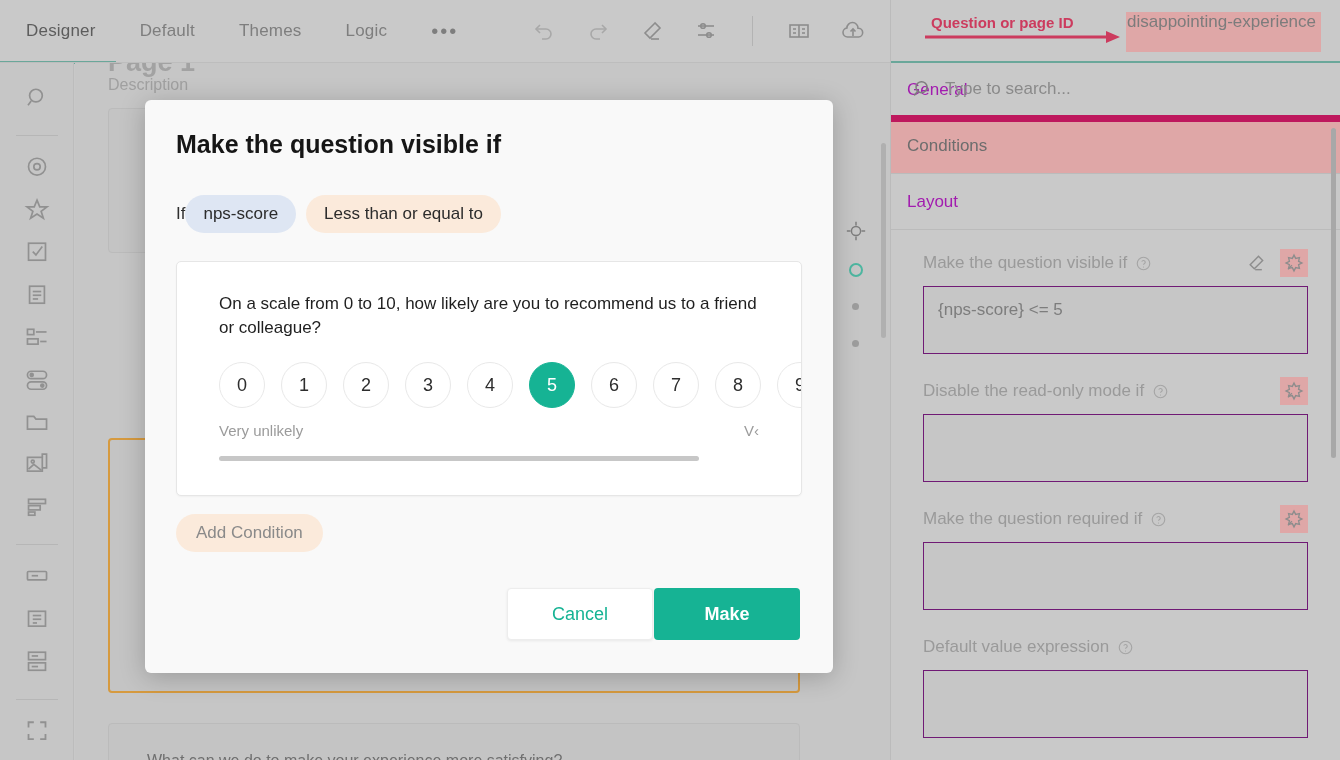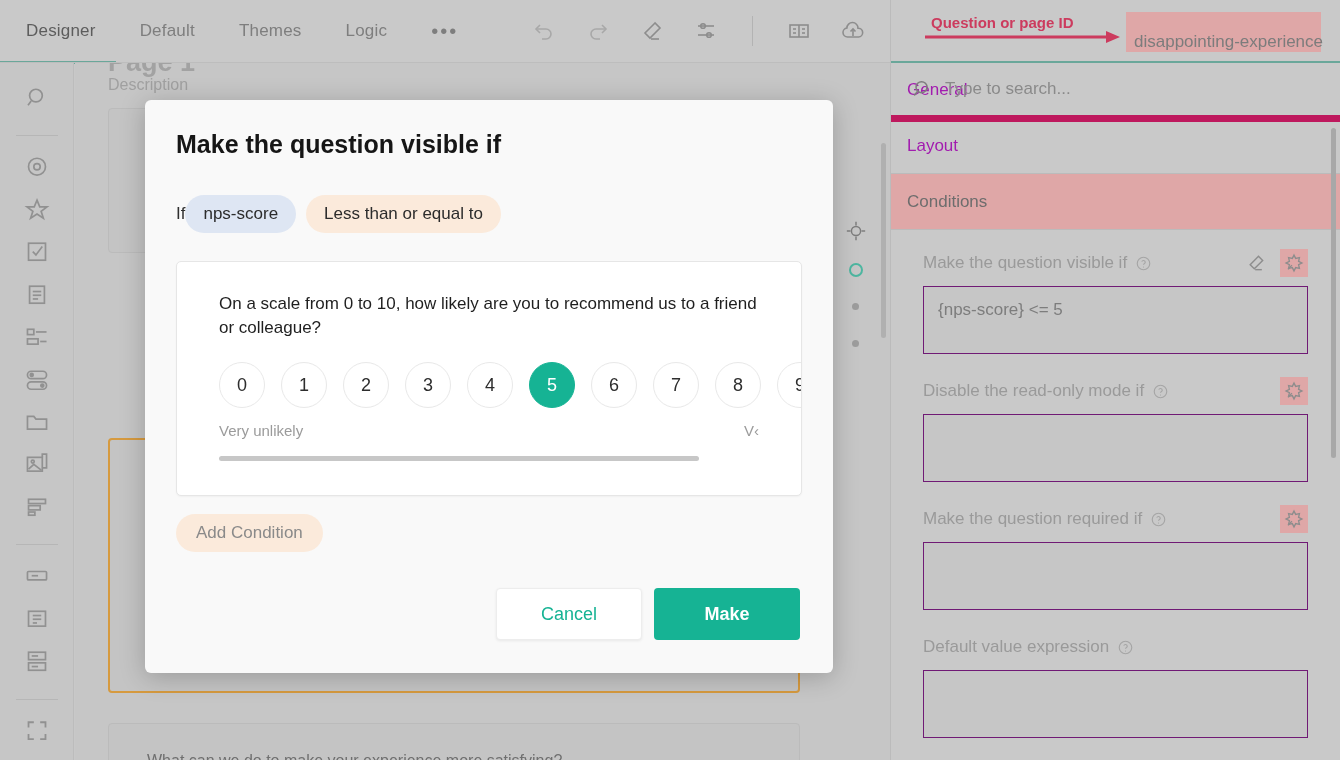--- a/index.html
+++ b/index.html
@@ -91,21 +91,21 @@
 
   
   .rpanel {
     position: absolute; right: 0; top: 0; width: 450px; height: 760px;
     background: #c9c9c9; border-left: 1px solid #bbb;
   }
   .rp-head { position: relative; height: 62px; }
   .rp-teal { position: absolute; left: 0; top: 61px; width: 450px; height: 2px; background: #6aa79a; }
   .id-chip {
     position: absolute; left: 235px; top: 12px; width: 195px; height: 40px;
-    background: #dfa7a7; display: flex; align-items: flex-end; padding-left: 8px;
+    background: #dfa7a7; display: flex; align-items: flex-start; padding-left: 1px;
   }
   .id-chip span { font-size: 17px; color: #7c7c7c; white-space: nowrap; }
   .anno-label {
     position: absolute; left: 40px; top: 14px; font-size: 15px;
     color: #cc3b5e; font-weight: 700; white-space: nowrap;
   }
   .anno-arrow { position: absolute; left: 32px; top: 30px; width: 200px; height: 14px; }
 
   .rp-search {
     position: absolute; left: 0; top: 63px; width: 450px; height: 59px;
@@ -188,21 +188,21 @@
     background: #c7c7c7; border-radius: 3px;
   }
 
   .add-cond {
     margin: 18px 0 0 31px; align-self: flex-start; background: #fbeadb;
     border-radius: 20px; height: 38px; display: flex; align-items: center;
     padding: 0 20px; font-size: 17px; color: #8a8a8a;
   }
   .modal-footer {
     margin-top: auto; display: flex; justify-content: flex-end;
-    gap: 12px; padding: 0 33px 33px 0;
+    gap: 1px; padding: 0 33px 33px 0;
   }
   .btn {
     height: 52px; min-width: 146px; border-radius: 4px; border: 1px solid transparent;
     font-size: 18px; display: flex; align-items: center; justify-content: center;
     font-family: "Liberation Sans", sans-serif;
   }
   .btn.cancel { background: #fff; color: #16b394; border-color: #ededed; box-shadow: 0 1px 3px rgba(0,0,0,.07); }
   .btn.apply { background: #16b394; color: #fff; font-weight: 700; }
 </style>
 </head>
@@ -371,22 +371,22 @@
     <div class="rp-search">
       <svg class="sico" viewBox="0 0 24 24" fill="none" stroke="currentColor" stroke-width="1.7">
         <circle cx="11.5" cy="10" r="6"></circle>
           <line x1="7" y1="14.7" x2="3.5" y2="19"></line>
       </svg>
       <input type="text" placeholder="Type to search..." style="">
     </div>
 
     <div>
       <div class="acc-item">General</div>
+      <div class="acc-item active">Conditions</div>
       <div class="acc-item">Layout</div>
-      <div class="acc-item active">Conditions</div>
     </div>
 
     <div class="prop-block">
       <div class="prop-label-row">
         <span class="prop-label">Make the question visible if</span>
         <svg class="help-ico" viewBox="0 0 24 24" fill="none" stroke="currentColor" stroke-width="1.8">
           <circle cx="12" cy="12" r="10"></circle>
             <path d="M9.2 9a2.9 2.9 0 0 1 5.6 1c0 2-2.8 2.3-2.8 4"></path>
             <circle cx="12" cy="17.6" r=".9" fill="currentColor" stroke="none"></circle>
         </svg>

